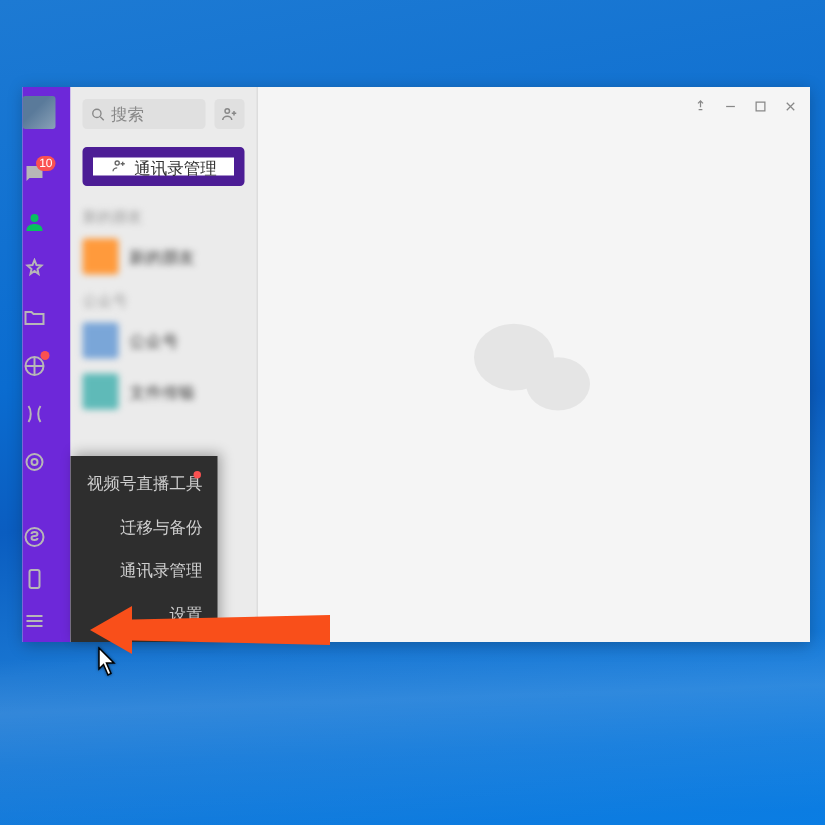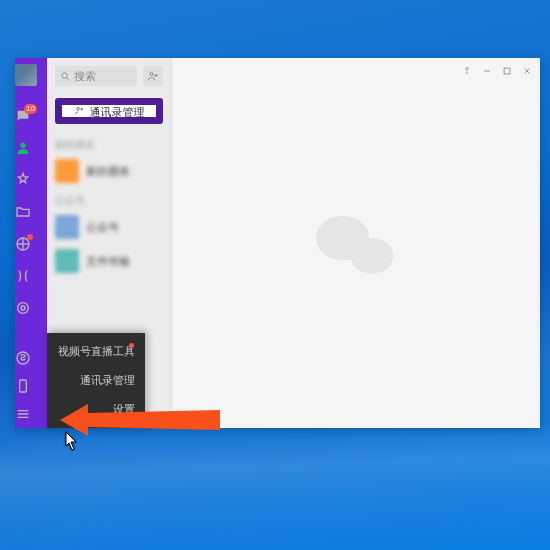--- a/index.html
+++ b/index.html
@@ -283,20 +283,23 @@
       </div>
     </div>
   </div>
 
   <div class="more-menu">
     <div class="menu-item">
       <span>视频号直播工具</span>
       <span class="dot"></span>
     </div>
     <div class="menu-item">
+      <span>迁移与备份</span>
+    </div>
+    <div class="menu-item">
       <span>通讯录管理</span>
     </div>
     <div class="menu-item">
       <span>设置</span>
     </div>
   </div>
 
   <div class="main">
     <div class="titlebar">
       <div class="ctrl">

